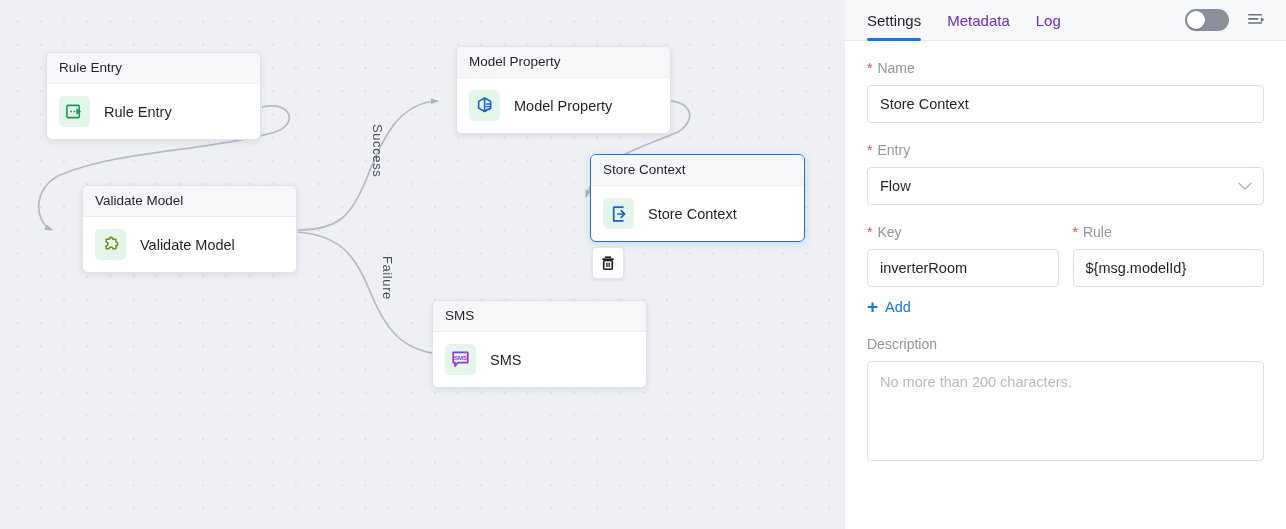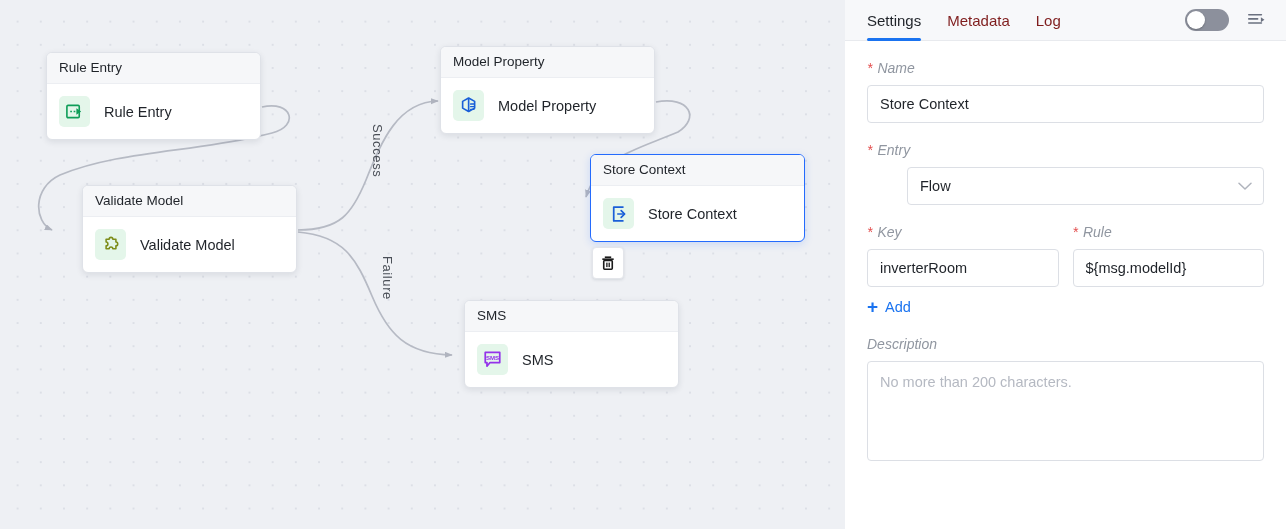--- a/index.html
+++ b/index.html
@@ -61,21 +61,21 @@
   
   .panel{flex:1 1 auto;height:503px;background:#ffffff;position:relative;}
   .panel-head{
     height:41px;background:#f7f8fa;
     border-bottom:1px solid #e8eaee;
     display:flex;align-items:center;padding:0 20px 0 22px;
     box-sizing:border-box;position:relative;
   }
   .tabs{display:flex;align-items:flex-end;gap:26px;height:41px;}
   .tab{
-    position:relative;font-size:15px;color:#7f1d1d;
+    position:relative;font-size:15px;color:#6d28d9;
     height:41px;display:flex;align-items:center;cursor:pointer;
   }
   .tab.active{color:#1f2329;}
   .tab.active:after{
     content:"";position:absolute;left:0;right:0;bottom:0;height:3px;
     background:#1a73f0;border-radius:2px;
   }
   .head-right{margin-left:auto;display:flex;align-items:center;gap:18px;}
   .toggle{
     width:44px;height:22px;border-radius:11px;background:#8c909c;
@@ -84,33 +84,31 @@
   .toggle .knob{
     position:absolute;left:2px;top:2px;width:18px;height:18px;border-radius:50%;
     background:#ffffff;box-shadow:0 1px 2px rgba(0,0,0,.25);
   }
 
   .panel-body{padding:18px 22px 0 22px;box-sizing:border-box;}
   .field{margin-bottom:4px;}
   .flabel{
     font-size:14px;color:#9096a0;margin:0 0 8px 0;display:block;
     line-height:18px;
-    font-style:italic;
   }
   .req{color:#e34d4d;margin-right:5px;font-size:14px;line-height:14px;}
   .input{
     width:100%;height:38px;box-sizing:border-box;
     border:1px solid #dcdfe5;border-radius:4px;background:#fff;
     padding:0 12px;font-size:14.5px;color:#1f2329;
     font-family:"Liberation Sans",sans-serif;outline:none;
   }
   .input::placeholder{color:#b5b9c2;}
   .select{
     position:relative;
-    margin-left:40px;
   }
   .select .chev{
     position:absolute;right:12px;top:50%;transform:translateY(-50%);
     pointer-events:none;
   }
   .row2{display:flex;gap:14px;}
   .col{flex:1 1 0;min-width:0;}
   .add-btn{
     display:inline-flex;align-items:center;gap:7px;
     color:#1a73f0;font-size:14.5px;cursor:pointer;margin-top:12px;
@@ -175,21 +173,21 @@
         <span class="node-icon">
           <svg width="20" height="20" viewBox="0 0 22 22">
             <path d="M8,3.2 a2,2 0 0 1 4,0 h3.4 v3.2 a2,2 0 0 1 0,4 v3.4 h-3.4
                      a2,2 0 0 0 -4,0 H4.6 v-3.4 a2,2 0 0 0 0,-4 V3.2 z" transform="translate(1,1.4)" fill="none" stroke="#7d8c19" stroke-width="1.7" stroke-linejoin="round"></path>
           </svg>
         </span>
         <span class="node-label">Validate Model</span>
       </div>
     </div>
 
-    <div class="node" style="left:440px;top:46px;width:213px;">
+    <div class="node" style="left:456px;top:46px;width:213px;">
       <div class="node-header">Model Property</div>
       <div class="node-body">
         <span class="node-icon">
           <svg width="20" height="20" viewBox="0 0 22 22">
             <path d="M10.6,2.2 L17.2,5.9 v7.4 L10.6,17 L4,13.3 V5.9 z" fill="none" stroke="#1a5fd8" stroke-width="1.8" stroke-linejoin="round"></path>
             <path d="M10.6,2.2 V17" stroke="#1a5fd8" stroke-width="1.8"></path>
             <g fill="#1a5fd8">
               <rect x="12.1" y="8.1" width="5" height="1.5" rx=".6"></rect>
               <rect x="12.1" y="11" width="5" height="1.5" rx=".6"></rect>
               <rect x="12.1" y="13.9" width="5" height="1.5" rx=".6"></rect>
@@ -217,21 +215,21 @@
     <div class="delete-btn" style="left:592px;top:247px;">
       <svg width="16" height="16" viewBox="0 0 18 18">
         <rect x="5.4" y="1.6" width="7.2" height="1.8" fill="#1b1b1b"></rect>
         <rect x="2.6" y="3.8" width="12.8" height="1.8" fill="#1b1b1b"></rect>
         <rect x="4.2" y="6.2" width="9.6" height="9.8" rx="1" fill="none" stroke="#1b1b1b" stroke-width="1.8"></rect>
         <rect x="7" y="8.6" width="1.5" height="5" fill="#1b1b1b"></rect>
         <rect x="9.6" y="8.6" width="1.5" height="5" fill="#1b1b1b"></rect>
       </svg>
     </div>
 
-    <div class="node" style="left:464px;top:300px;width:213px;">
+    <div class="node" style="left:432px;top:300px;width:213px;">
       <div class="node-header">SMS</div>
       <div class="node-body">
         <span class="node-icon">
           <svg width="21" height="21" viewBox="0 0 22 22">
             <path d="M3.4,3.6 H18.6 V14.2 H8.4 L5.2,18 V14.2 H3.4 z" fill="none" stroke="#9333ea" stroke-width="1.8" stroke-linejoin="round"></path>
             <text x="11" y="11.4" font-family="'Liberation Sans',sans-serif" font-size="6.4" font-weight="bold" fill="#9333ea" text-anchor="middle">SMS</text>
           </svg>
         </span>
         <span class="node-label">SMS</span>
       </div>

